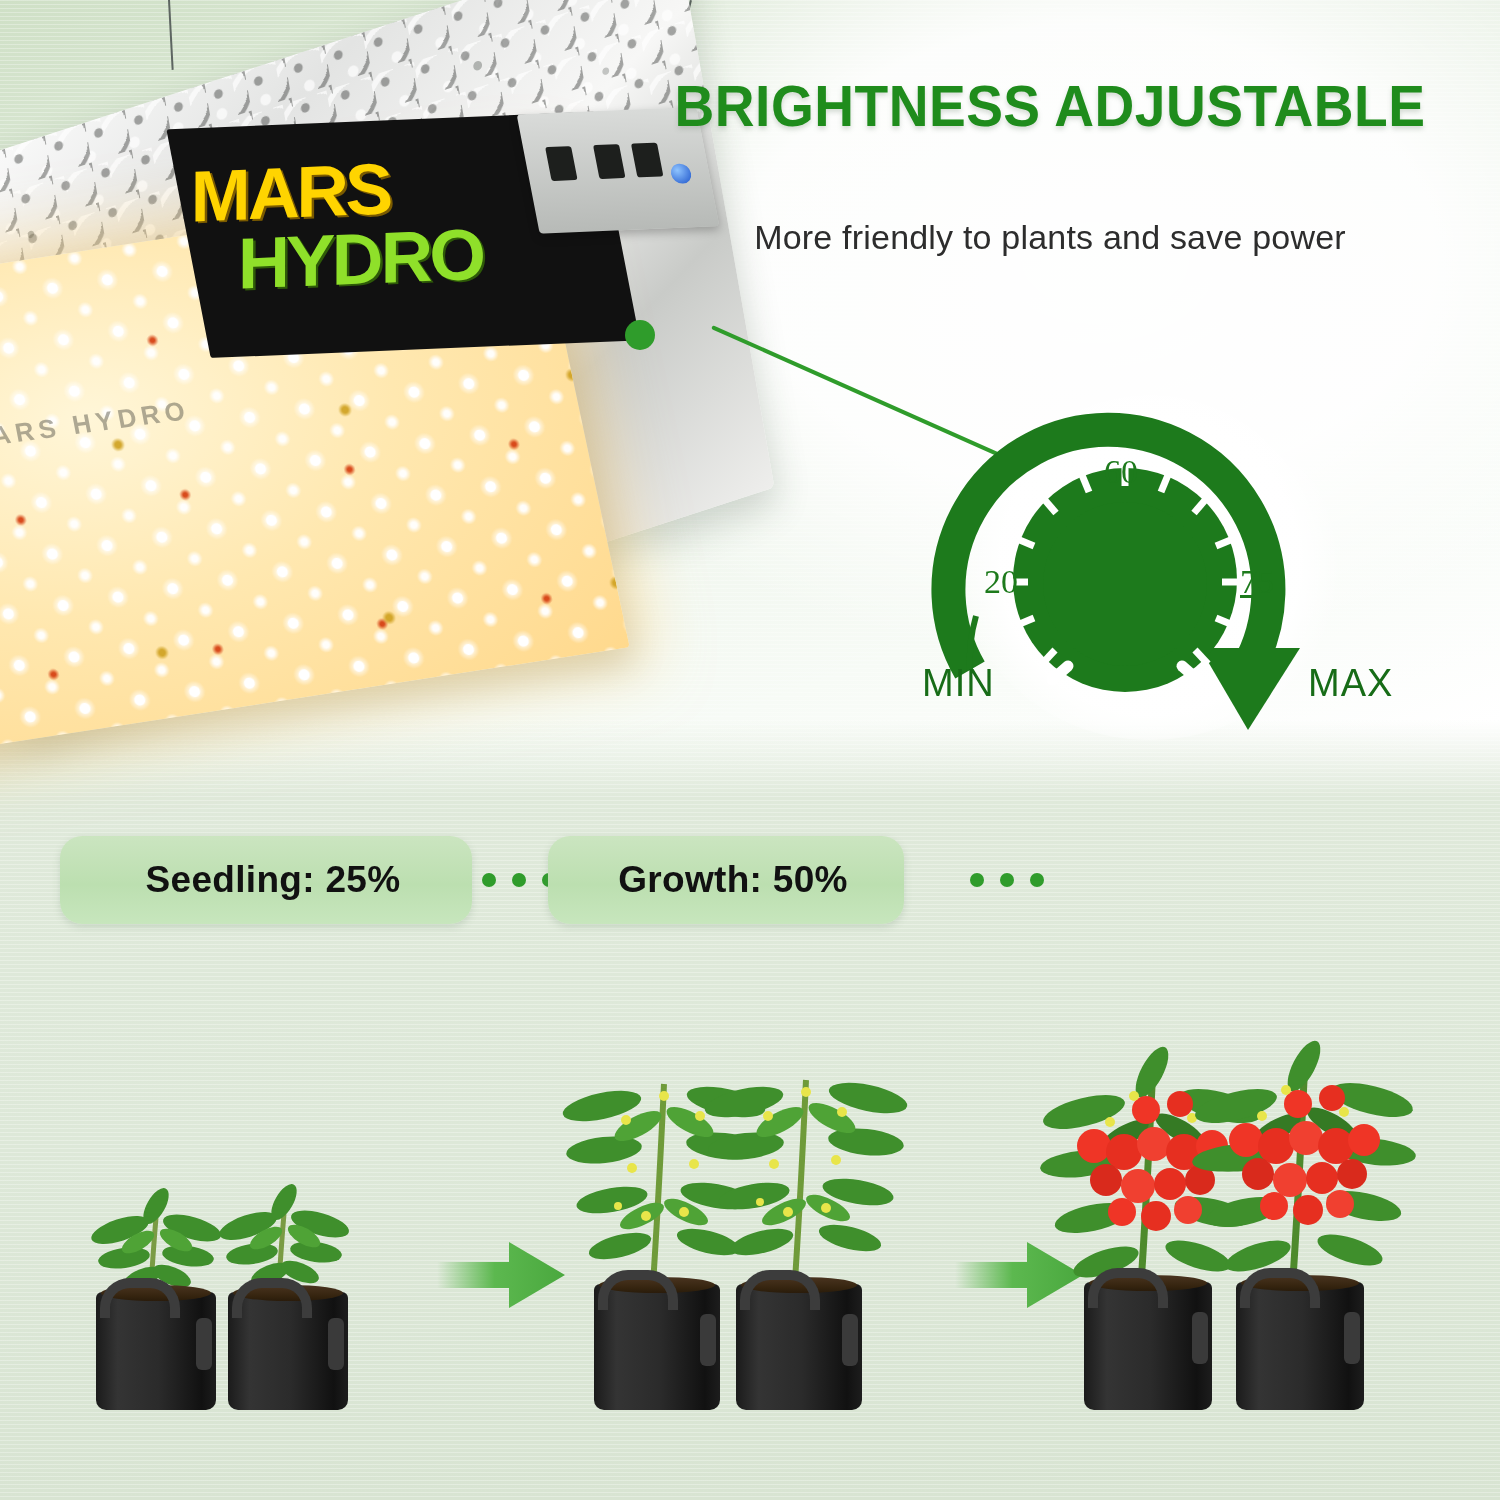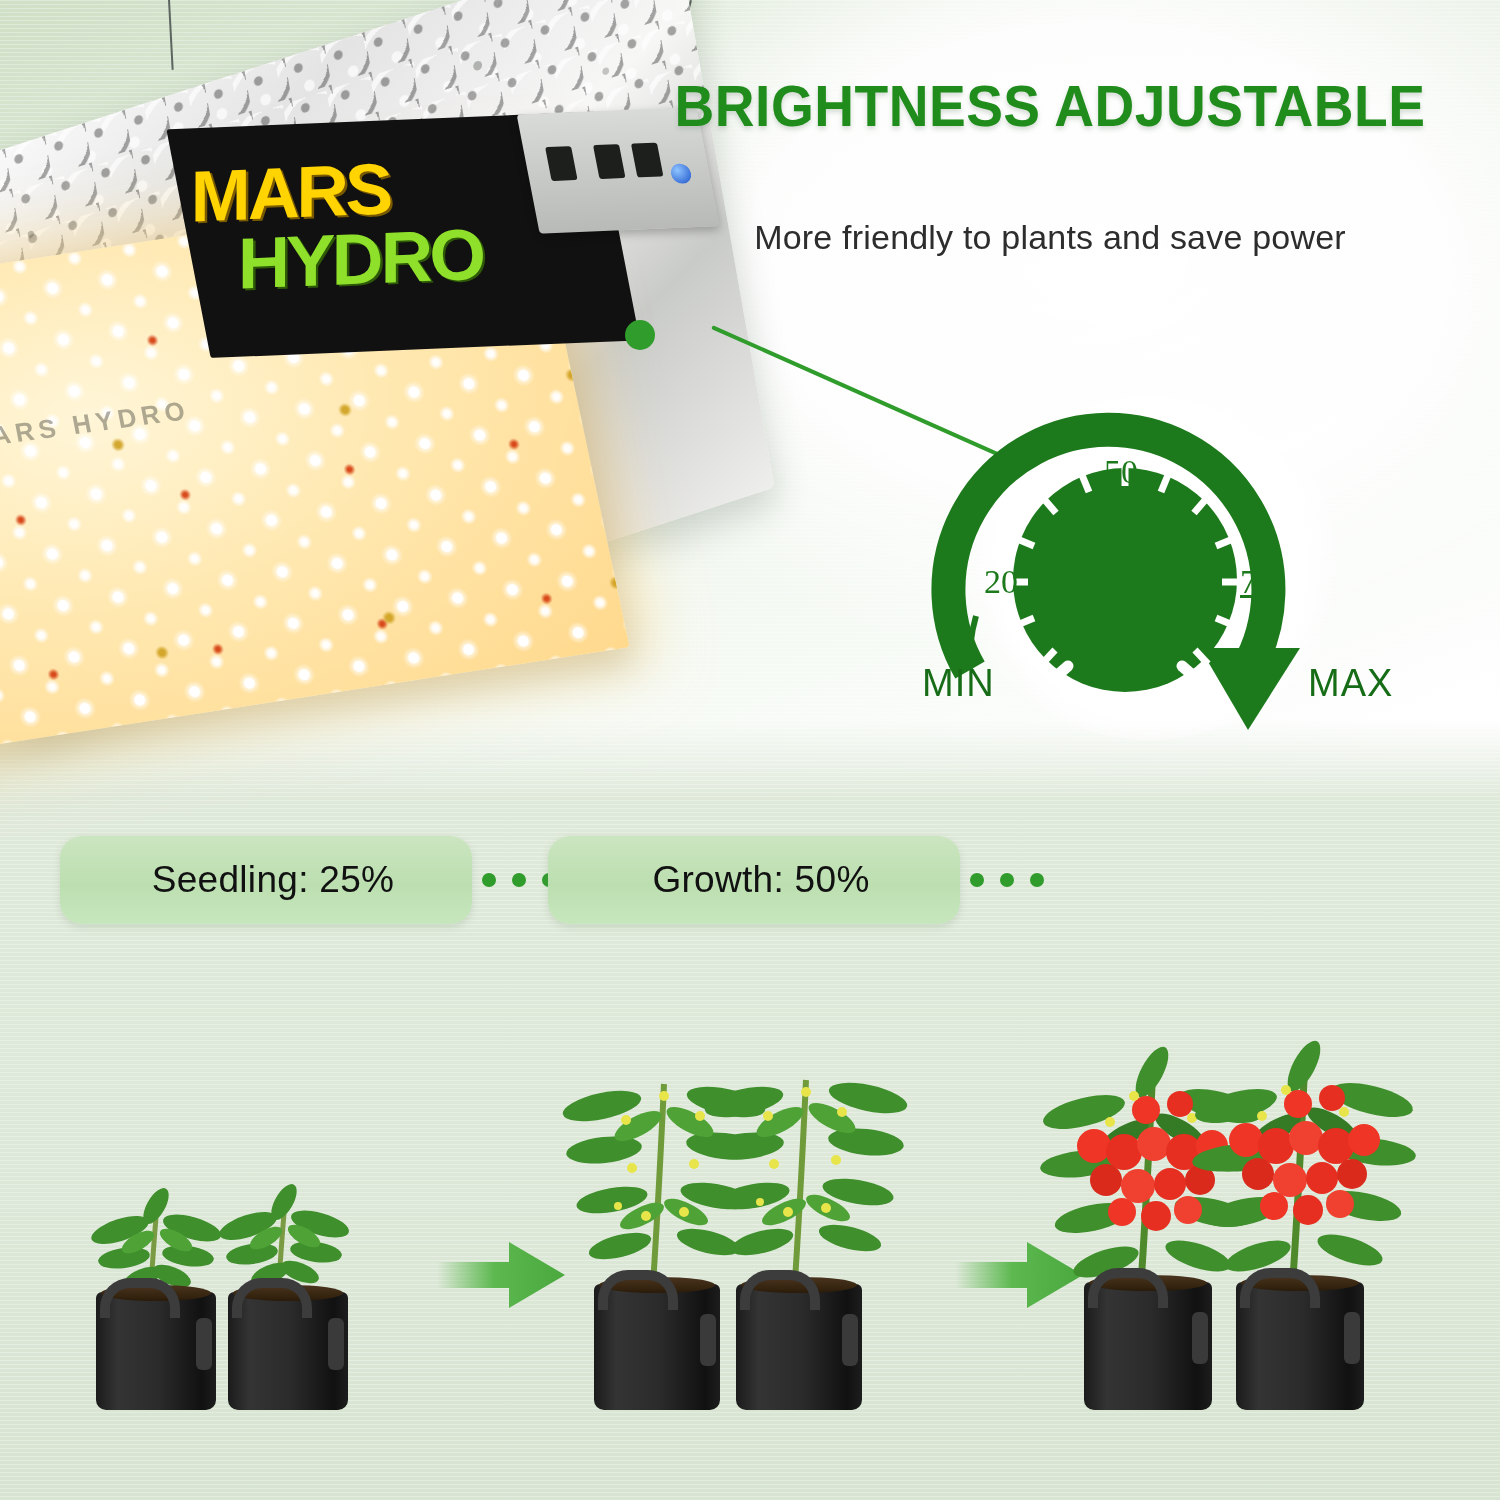--- a/index.html
+++ b/index.html
@@ -118,21 +118,21 @@
     background:radial-gradient(circle,rgba(255,255,255,.96) 0 58%,rgba(255,255,255,0) 74%);}
   .dial-num{position:absolute;color:#1d7a1c;font-size:34px;font-weight:500;
     font-family:"Liberation Serif","DejaVu Serif",serif;}
   .dial-cap{position:absolute;color:#176c17;font-size:38px;font-weight:400;letter-spacing:1px;}
 
   
   .pill{position:absolute;height:88px;border-radius:22px;
     background:linear-gradient(180deg,#cbe5c0 0%,#bcdfb0 55%,#c7e6bd 100%);
     box-shadow:0 3px 7px rgba(120,150,120,.25);
     display:flex;align-items:center;justify-content:center;}
-  .pill span{font-size:37px;color:#111111;font-weight:400;letter-spacing:.3px;margin-left:14px;}
+  .pill span{font-size:37px;color:#111111;font-weight:700;letter-spacing:.3px;margin-left:14px;}
   .dots{position:absolute;display:flex;gap:16px;align-items:center;}
   .dots i{display:block;width:14px;height:14px;border-radius:50%;background:#2f9c2b;}
 
   
   .stage-arrow{position:absolute;width:130px;height:74px;}
 
   
   .plant-group{position:absolute;}
   .bag{position:absolute;bottom:0;
     background:linear-gradient(90deg,#1b1b1b 0%,#343434 18%,#2b2b2b 52%,#111111 88%,#1d1d1d 100%);
@@ -224,36 +224,36 @@
         <line x1="155" y1="270" x2="142" y2="284"></line>
       </g>
       <g stroke="#ffffff" stroke-width="11" stroke-linecap="round">
         <line x1="168" y1="286" x2="152" y2="300"></line>
         <line x1="282" y1="286" x2="298" y2="300"></line>
       </g>
 
       <circle cx="225" cy="204" r="82" fill="#1d7a1c"></circle>
     </svg>
 
-    <div class="dial-num" style="left:204px;top:73px;">50</div>
+    <div class="dial-num" style="left:204px;top:73px;">60</div>
     <div class="dial-num" style="left:84px;top:183px;">20</div>
     <div class="dial-num" style="left:340px;top:183px;text-decoration:underline;">75</div>
     <div class="dial-cap" style="left:22px;top:282px;">MIN</div>
     <div class="dial-cap" style="left:408px;top:282px;">MAX</div>
   </div>
 
   <div class="pill" style="left:60px;top:836px;width:412px;">
     <span>Seedling: 25%</span>
   </div>
   <div class="dots" style="left:482px;top:873px;">
     <i></i>
       <i></i>
       <i></i>
   </div>
-  <div class="pill" style="left:548px;top:836px;width:412px;">
+  <div class="pill" style="left:548px;top:836px;width:356px;">
     <span>Growth: 50%</span>
   </div>
   <div class="dots" style="left:970px;top:873px;">
     <i></i>
       <i></i>
       <i></i>
   </div>
 
   <svg class="stage-arrow" style="left:437px;top:1238px;" viewBox="0 0 130 74">
     <defs>

